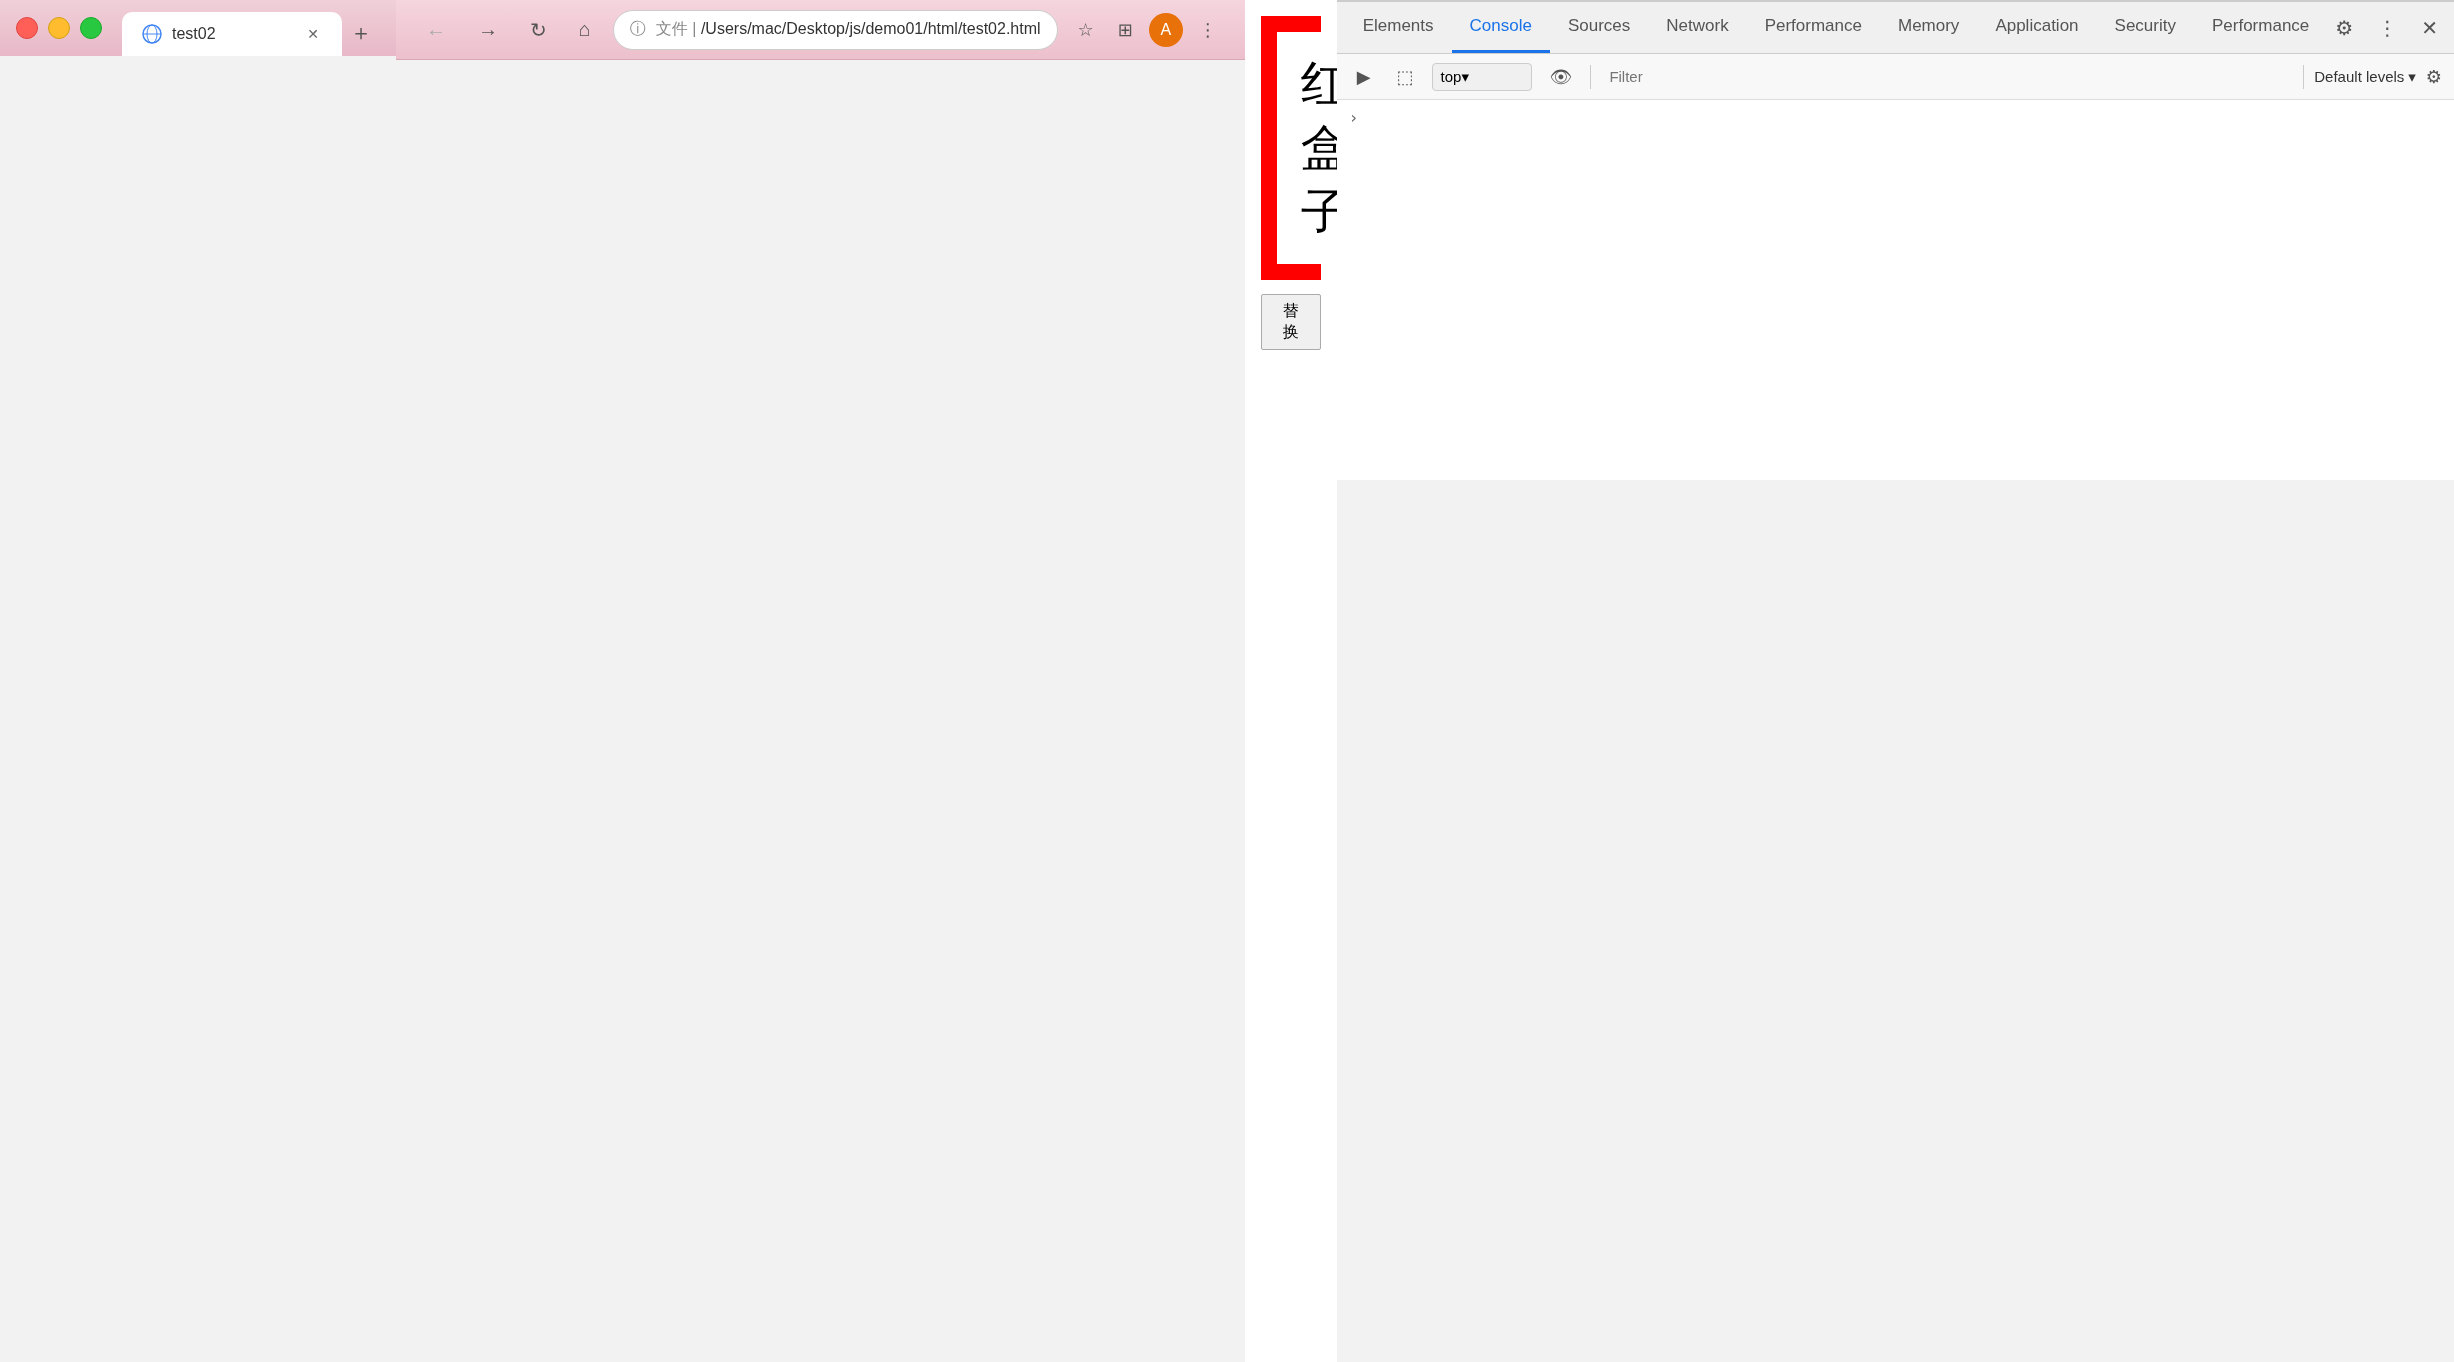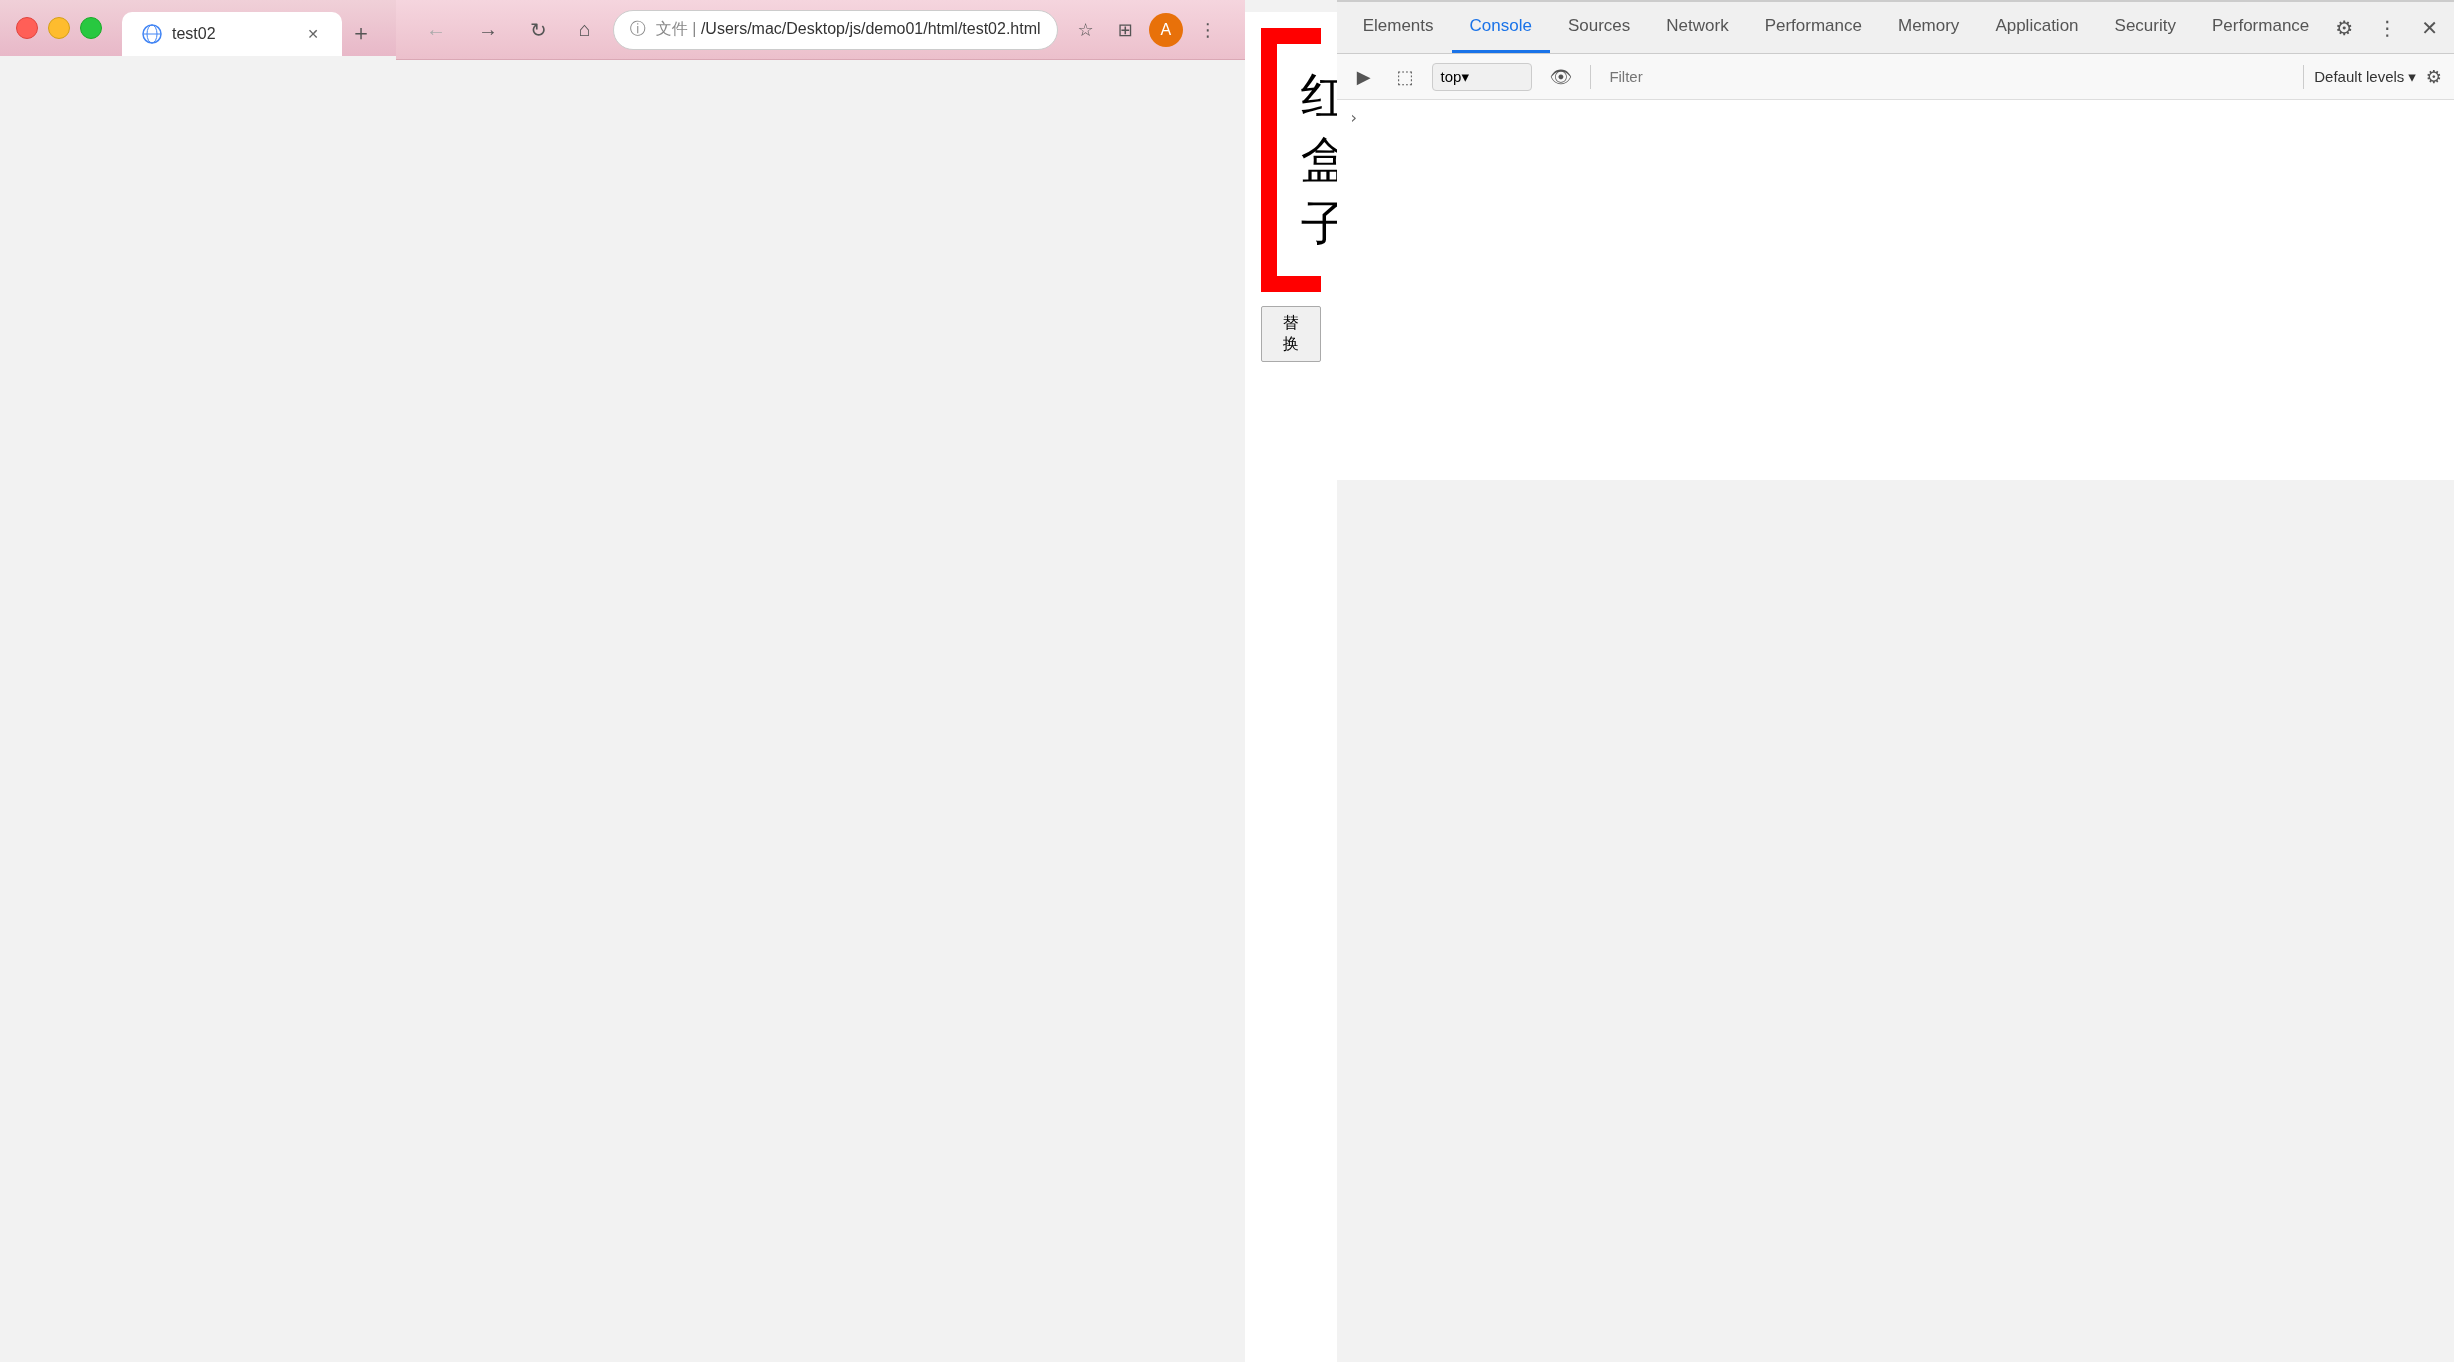--- a/index.html
+++ b/index.html
@@ -71,21 +71,20 @@
     .nav-actions { display: flex; gap: 8px; align-items: center; }
     .nav-action-btn { background: transparent; border: none; cursor: pointer; color: #555; font-size: 18px; padding: 6px 8px; }
 
     
     .page-content {
       flex: 1;
       background: white;
       overflow: hidden;
       position: relative;
       padding: 16px;
-      margin-top: 12px;
     }
 
     .red-box {
       background: red;
       padding: 16px;
       margin-bottom: 8px;
     }
     .red-box-inner {
       background: white;
       padding: 20px 24px;

